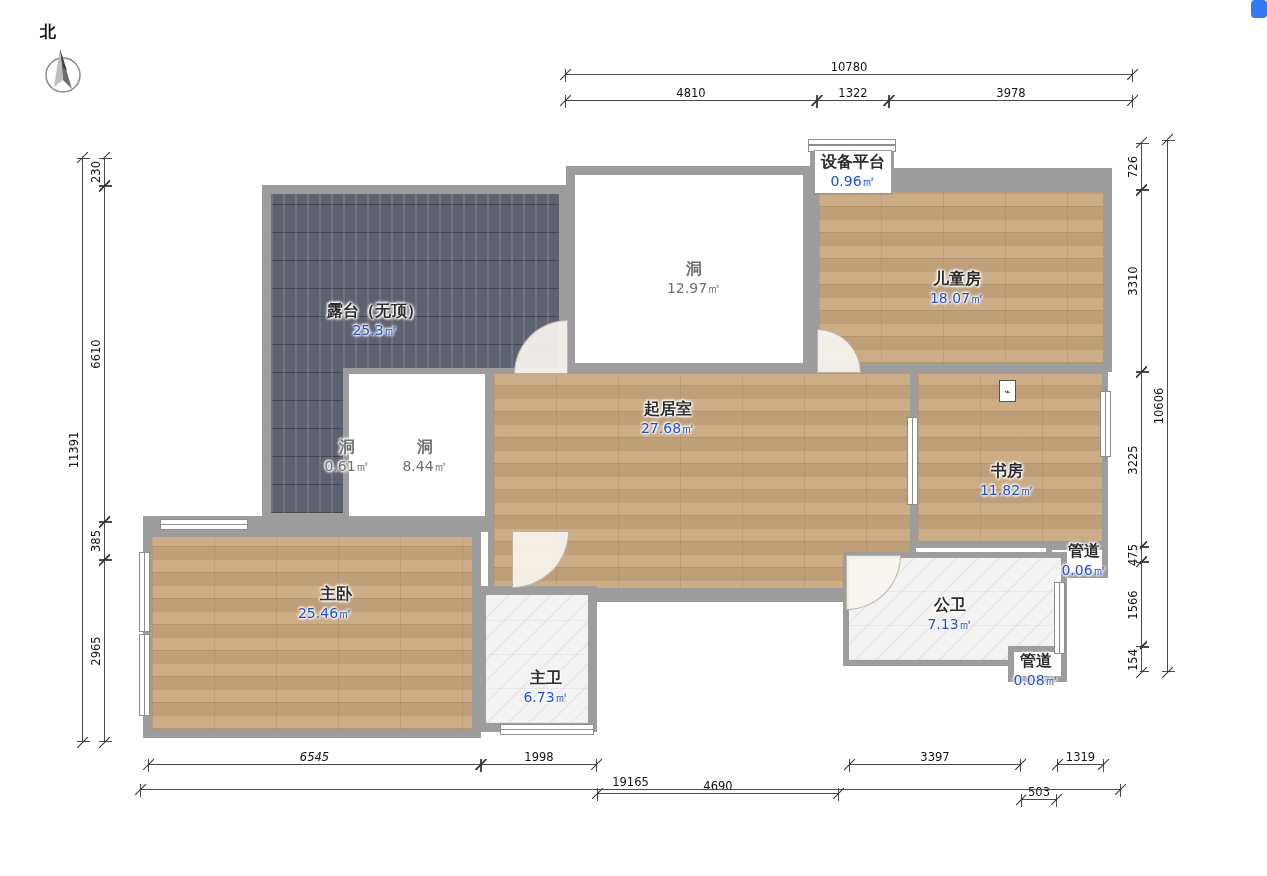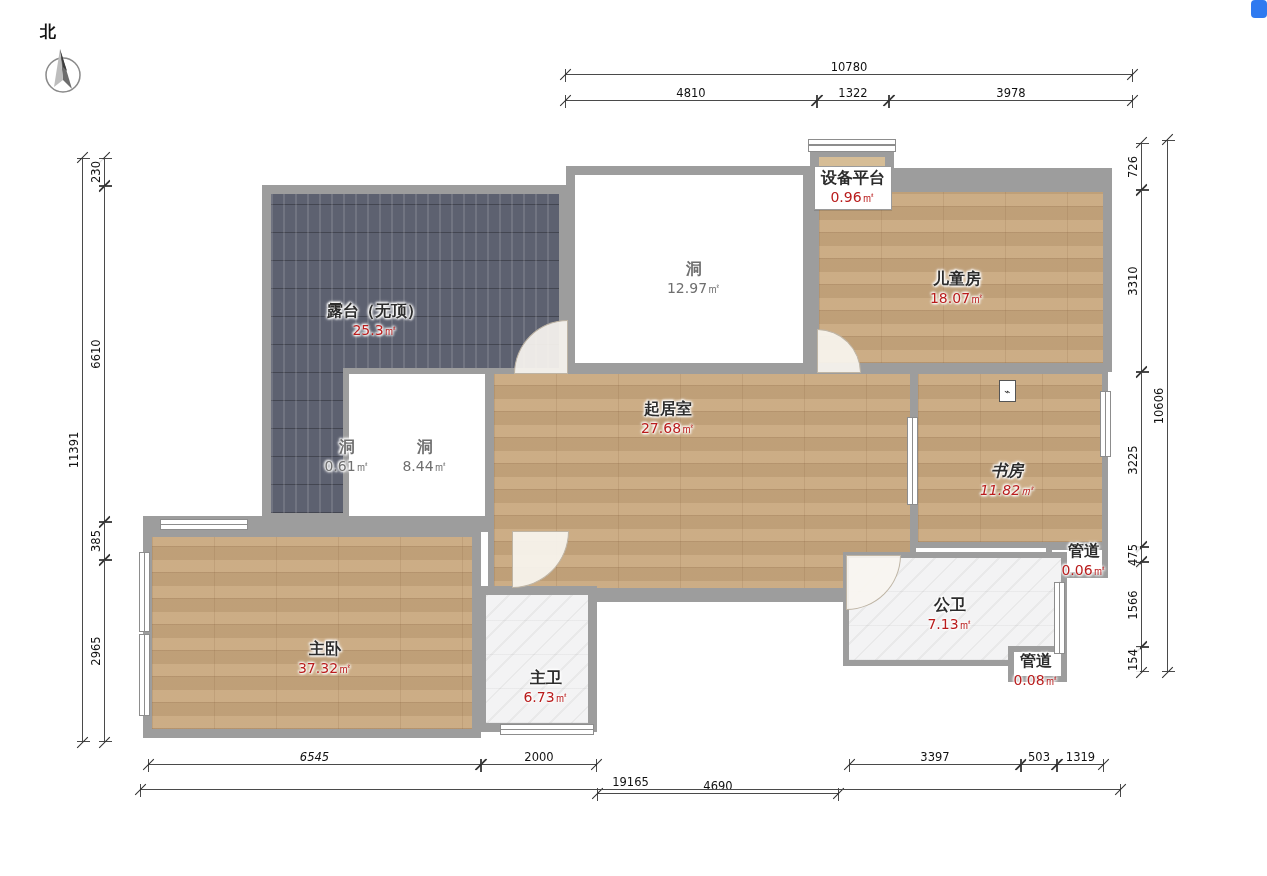--- a/index.html
+++ b/index.html
@@ -40,21 +40,21 @@
   .wallstrip{position:absolute;background:#9d9d9d;z-index:2;}
   
   .window{position:absolute;background:#fff;border:1px solid #8d8d8d;box-sizing:border-box;z-index:3;}
   .window.h{background:linear-gradient(#fff 0 40%, #8d8d8d 40% 55%, #fff 55% 100%);}
   .window.v{background:linear-gradient(90deg,#fff 0 40%, #8d8d8d 40% 55%, #fff 55% 100%);}
   .door{position:absolute;background:rgba(248,245,240,.92);border:1.5px solid #beb4a4;box-sizing:border-box;z-index:3;}
   
   .rlabel{position:absolute;transform:translate(-50%,-50%);text-align:center;z-index:5;white-space:nowrap;}
   .rname{font-size:16px;font-weight:bold;color:#2c2c2c;
     text-shadow:0 0 3px #fff,0 0 3px #fff,0 0 4px #fff,1px 1px 2px #fff,-1px -1px 2px #fff;}
-  .rarea{font-size:14px;color:#b91c1c;
+  .rarea{font-size:14px;color:#1d4ed8;
     text-shadow:0 0 3px #fff,0 0 3px #fff,0 0 4px #fff,1px 1px 2px #fff,-1px -1px 2px #fff;}
   .rlabel.dim .rname,.rlabel.dim .rarea{color:#6f6f6f;}
   .callout{background:#fff;border:1px solid #9a9a9a;padding:1px 6px 2px;box-shadow:0 1px 0 rgba(0,0,0,.12);}
   
   .dimh{position:absolute;border-top:1px solid #4a4a4a;z-index:6;}
   .dimv{position:absolute;border-left:1px solid #4a4a4a;z-index:6;}
   .dlbl{position:absolute;font-size:11.5px;color:#111;white-space:nowrap;z-index:6;}
   .dimh .dlbl{left:50%;top:-15px;transform:translateX(-50%);background:rgba(255,255,255,.85);padding:0 2px;}
   .dimv .dlbl{top:50%;left:-9px;transform:translate(-50%,-50%) rotate(-90deg);background:rgba(255,255,255,.85);padding:0 2px;}
   .tick{position:absolute;width:15px;border-top:1.6px solid #2e2e2e;}
@@ -120,21 +120,21 @@
 <div class="boiler">⌁</div>
 
 <div class="rlabel" style="left:375px;top:320px;">
   <div class="rname">露台（无顶）</div>
   <div class="rarea">25.3㎡</div>
 </div>
 <div class="rlabel dim" style="left:694px;top:278px;">
   <div class="rname">洞</div>
   <div class="rarea">12.97㎡</div>
 </div>
-<div class="rlabel" style="left:853px;top:172px;margin-top:16px;">
+<div class="rlabel" style="left:853px;top:172px;">
   <div class="callout">
     <div class="rname">设备平台</div>
     <div class="rarea">0.96㎡</div>
   </div>
 </div>
 <div class="rlabel" style="left:957px;top:288px;">
   <div class="rname">儿童房</div>
   <div class="rarea">18.07㎡</div>
 </div>
 <div class="rlabel" style="left:668px;top:418px;">
@@ -142,31 +142,31 @@
   <div class="rarea">27.68㎡</div>
 </div>
 <div class="rlabel dim" style="left:425px;top:456px;">
   <div class="rname">洞</div>
   <div class="rarea">8.44㎡</div>
 </div>
 <div class="rlabel dim" style="left:347px;top:456px;">
   <div class="rname">洞</div>
   <div class="rarea">0.61㎡</div>
 </div>
-<div class="rlabel" style="left:1007px;top:480px;font-style:italic;">
+<div class="rlabel" style="left:1007px;top:480px;">
   <div class="rname">书房</div>
   <div class="rarea">11.82㎡</div>
 </div>
 <div class="rlabel" style="left:1084px;top:560px;">
   <div class="rname">管道</div>
   <div class="rarea">0.06㎡</div>
 </div>
-<div class="rlabel" style="left:325px;top:658px;">
+<div class="rlabel" style="left:325px;top:603px;text-align:right;">
   <div class="rname">主卧</div>
-  <div class="rarea">37.32㎡</div>
+  <div class="rarea">25.46㎡</div>
 </div>
 <div class="rlabel" style="left:546px;top:667px;margin-top:20px;">
   <div class="rname">主卫</div>
   <div class="rarea">6.73㎡</div>
 </div>
 <div class="rlabel" style="left:950px;top:614px;">
   <div class="rname">公卫</div>
   <div class="rarea">7.13㎡</div>
 </div>
 <div class="rlabel" style="left:1036px;top:670px;">
@@ -208,37 +208,37 @@
     <span class="post e"></span>
     <span class="tick s"></span>
     <span class="tick e"></span>
   <span class="dlbl">6545</span>
 </div>
 <div class="dimh" style="left:481px;top:764px;width:116px;">
   <span class="post s"></span>
     <span class="post e"></span>
     <span class="tick s"></span>
     <span class="tick e"></span>
-  <span class="dlbl">2000</span>
+  <span class="dlbl">1998</span>
 </div>
 <div class="dimh" style="left:597px;top:793px;width:242px;">
   <span class="post s"></span>
     <span class="post e"></span>
     <span class="tick s"></span>
     <span class="tick e"></span>
   <span class="dlbl">4690</span>
 </div>
 <div class="dimh" style="left:849px;top:764px;width:172px;">
   <span class="post s"></span>
     <span class="post e"></span>
     <span class="tick s"></span>
     <span class="tick e"></span>
   <span class="dlbl">3397</span>
 </div>
-<div class="dimh" style="left:1021px;top:764px;width:36px;">
+<div class="dimh" style="left:1021px;top:799px;width:36px;">
   <span class="post s"></span>
     <span class="post e"></span>
     <span class="tick s"></span>
     <span class="tick e"></span>
   <span class="dlbl">503</span>
 </div>
 <div class="dimh" style="left:1057px;top:764px;width:47px;">
   <span class="post s"></span>
     <span class="post e"></span>
     <span class="tick s"></span>

